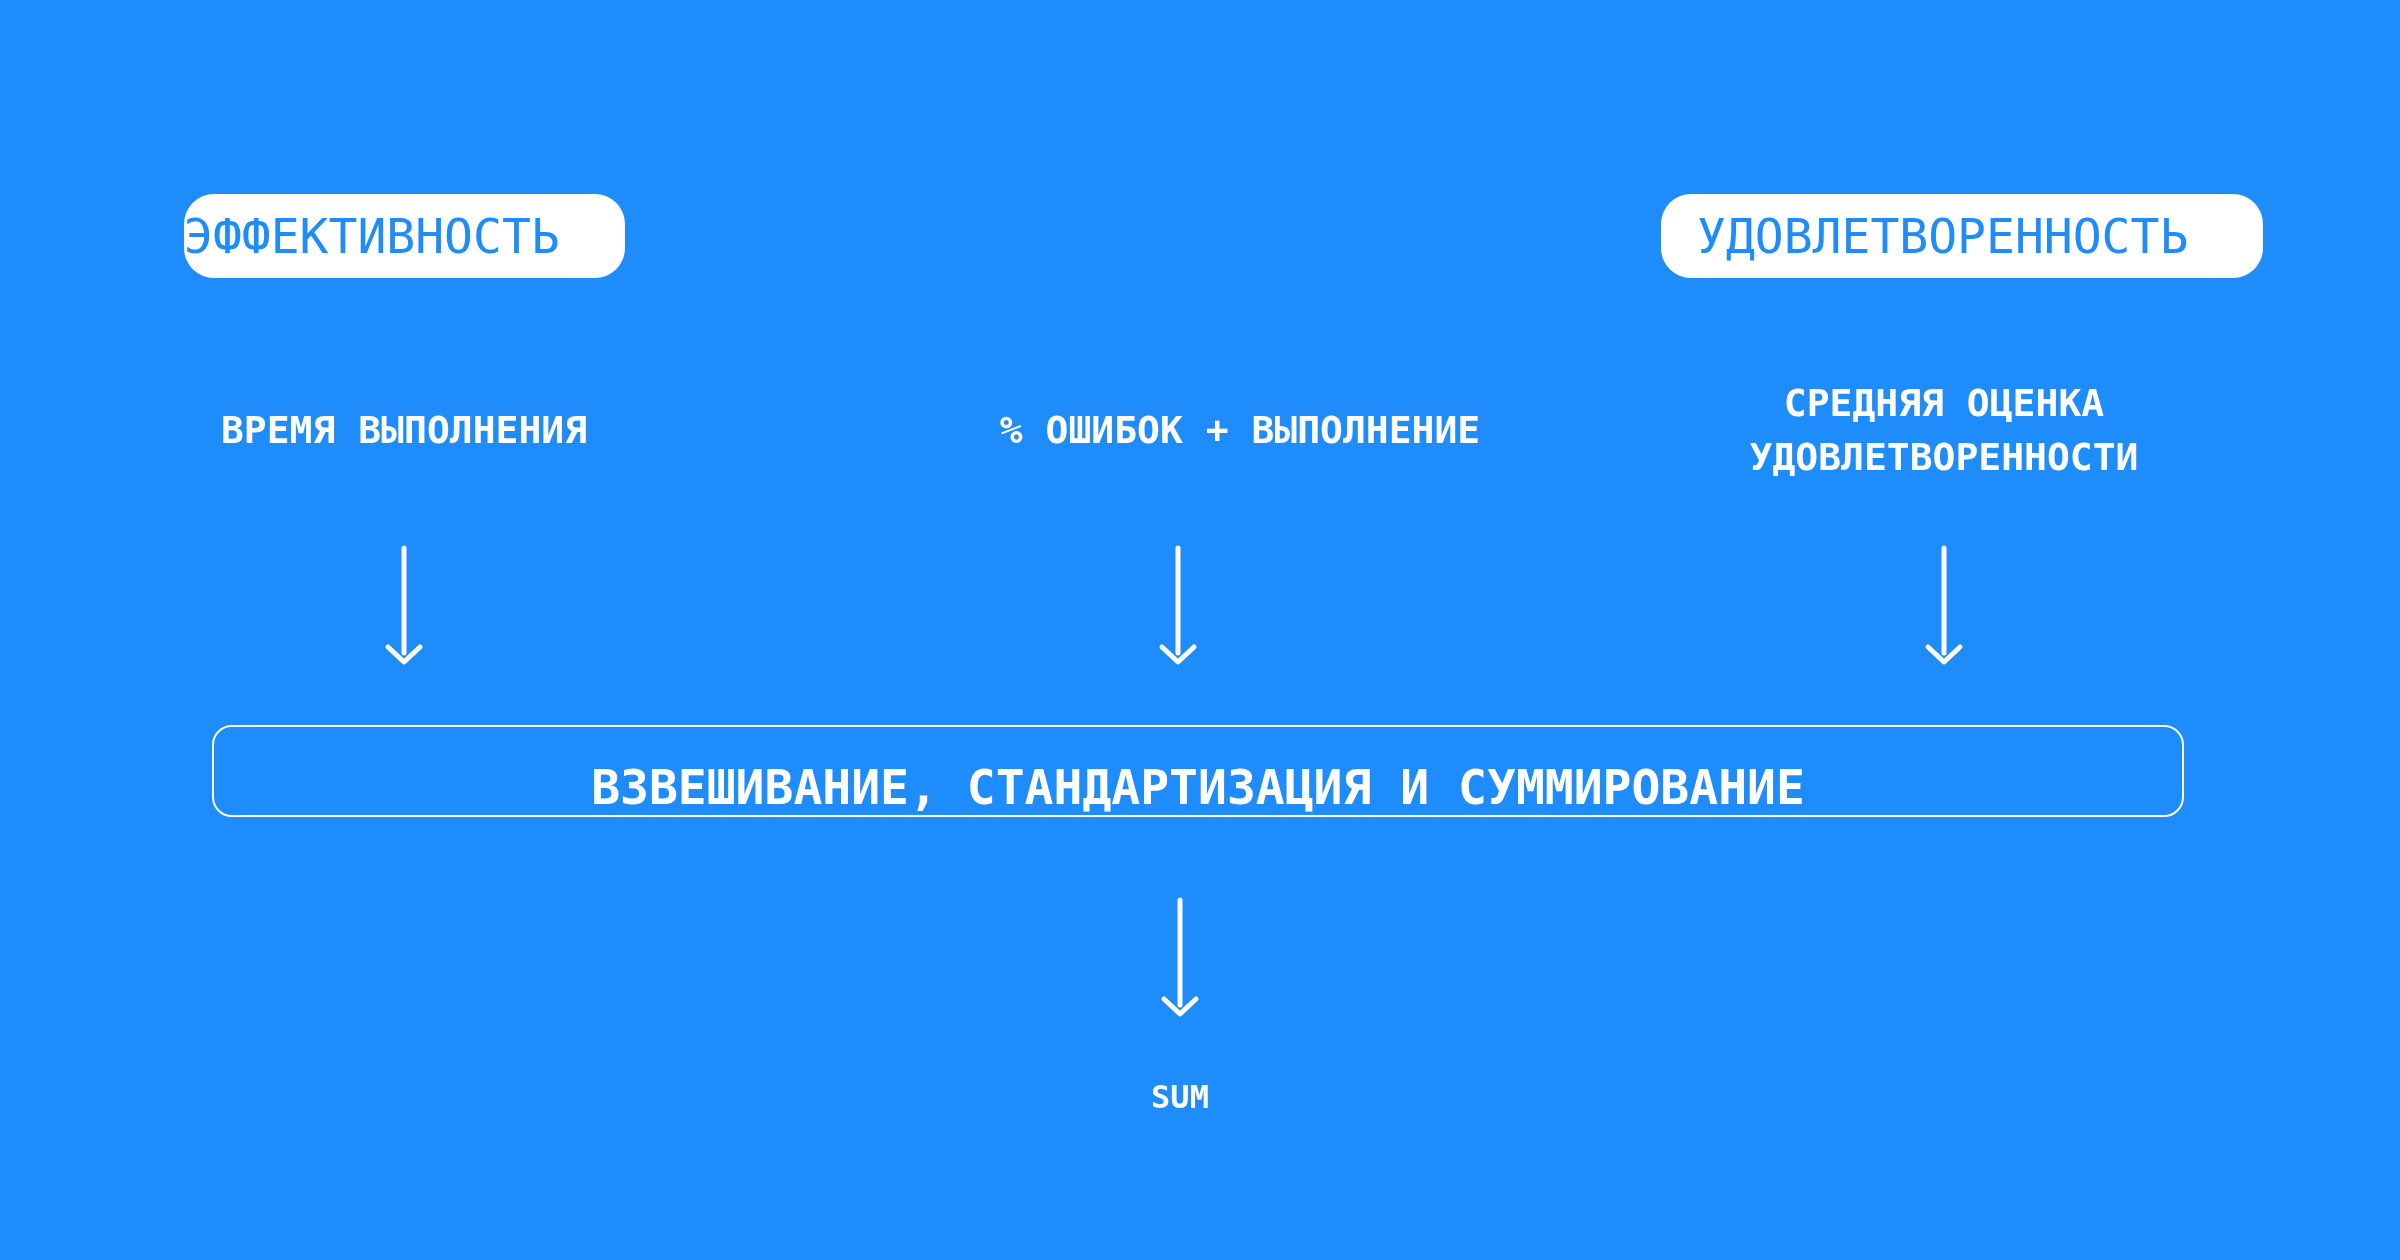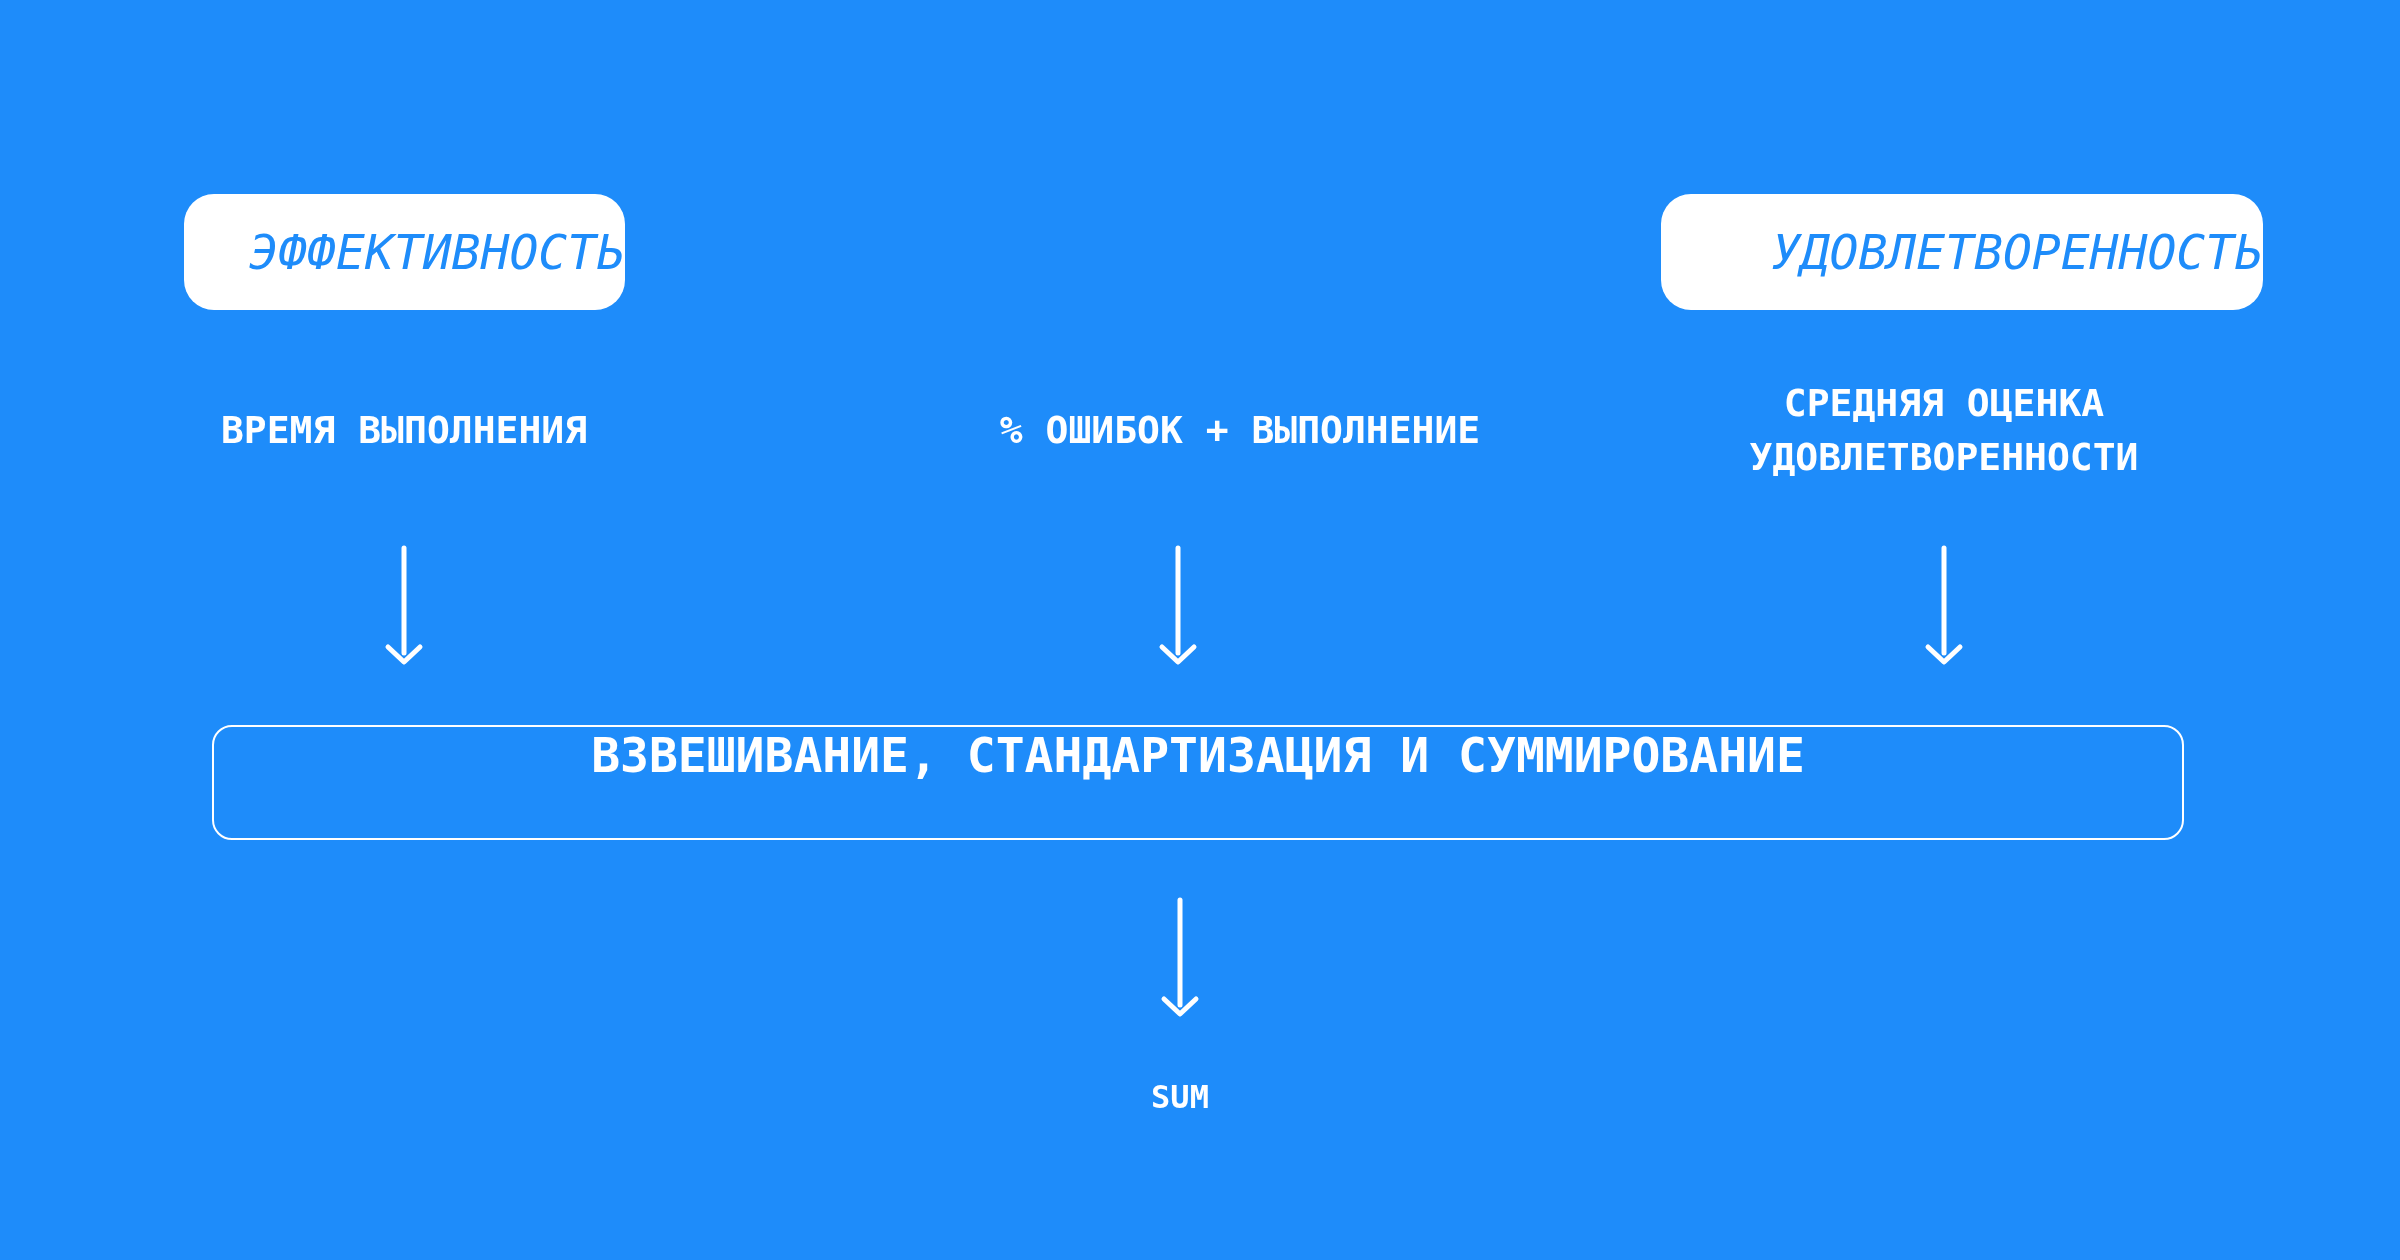--- a/index.html
+++ b/index.html
@@ -11,31 +11,30 @@
     position: relative;
     width: 2400px;
     height: 1260px;
     background: #1E8CFA;
     overflow: hidden;
     font-family: "DejaVu Sans Mono", "Liberation Mono", monospace;
   }
   .card {
     position: absolute;
     top: 194px;
-    height: 116px;
+    height: 84px;
     background: #FFFFFF;
     border-radius: 30px;
     display: flex;
     align-items: center;
-    justify-content: flex-end;
+    justify-content: flex-start;
     color: #1E8CFA;
     font-size: 48px;
     font-weight: 400;
     white-space: nowrap;
-    font-style: italic;
   }
   .card-1 { left: 184px;  width: 441px; }
   .card-2 { left: 915px;  width: 524px; }
   .card-3 { left: 1661px; width: 566px; padding-left: 36px; }
 
   .metric {
     position: absolute;
     top: 430px;
     transform: translate(-50%, -50%);
     text-align: center;
@@ -58,27 +57,27 @@
   .arrow-1 { left: 382px;  top: 545px; }
   .arrow-2 { left: 1156px; top: 545px; }
   .arrow-3 { left: 1922px; top: 545px; }
   .arrow-bottom { left: 1158px; top: 897px; }
 
   .agg-box {
     position: absolute;
     left: 212px;
     top: 725px;
     width: 1972px;
-    height: 115px;
+    height: 92px;
     box-sizing: border-box;
     border: 2.5px solid #FFFFFF;
     border-radius: 20px;
     background: transparent;
     display: flex;
-    align-items: flex-start;
+    align-items: flex-end;
     justify-content: center;
     color: #FFFFFF;
     font-size: 48px;
     font-weight: 700;
     white-space: nowrap;
   }
 
   .sum-label {
     position: absolute;
     left: 1180px;

